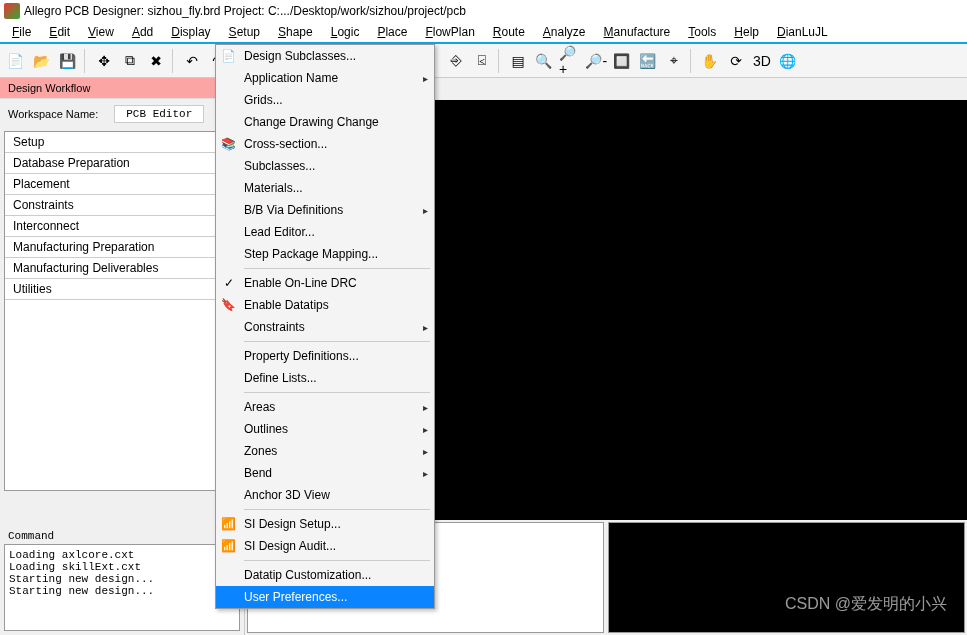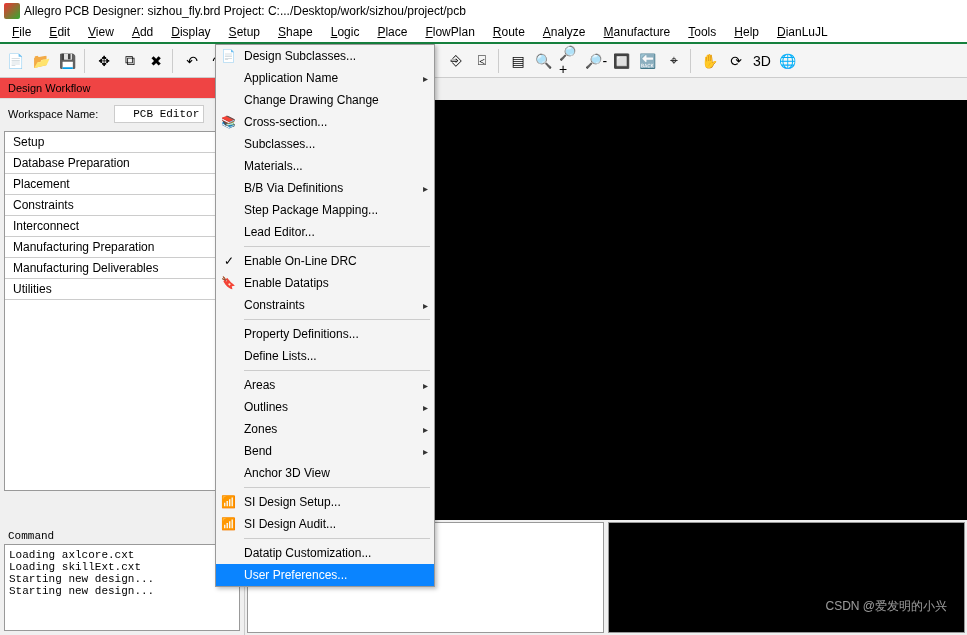--- a/index.html
+++ b/index.html
@@ -2,33 +2,33 @@
 <html><head>
 <meta charset="utf-8">
 <style>
 * { margin: 0; padding: 0; box-sizing: border-box; font-family: "Segoe UI", Tahoma, sans-serif; }
 body { width: 967px; height: 635px; background: #f0f0f0; overflow: hidden; position: relative; font-size: 12px; }
 
 .title-bar { height: 22px; background: #fff; display: flex; align-items: center; padding: 8px 4px; gap: 4px; }
 .title-icon { width: 16px; height: 16px; background: linear-gradient(135deg,#e33,#3a3); border-radius: 2px; }
 .title-text { font-size: 12px; color: #000; }
 
-.menu-bar { height: 22px; background: #fff; display: flex; align-items: center; padding: 0 4px; gap: 2px; border-bottom: 2px solid #15803d; }
+.menu-bar { height: 22px; background: #fff; display: flex; align-items: center; padding: 0 4px; gap: 2px; border-bottom: 2px solid #0ea5e9; }
 .menu-item { padding: 2px 8px; cursor: pointer; font-size: 12px; }
 .menu-item u { text-decoration: underline; }
 
 .toolbar { height: 34px; background: #f5f5f5; display: flex; align-items: center; padding: 2px 4px; gap: 2px; border-bottom: 1px solid #ccc; }
 .tb-sep { width: 4px; height: 24px; border-left: 1px solid #ccc; margin: 0 2px; }
 .tb-btn { width: 24px; height: 24px; display: flex; align-items: center; justify-content: center; cursor: pointer; border: 1px solid transparent; font-size: 14px; }
 
 .main { display: flex; height: calc(100% - 78px); position: relative; }
 .left-panel { width: 245px; background: #f0f0f0; border-right: 1px solid #ccc; display: flex; flex-direction: column; }
-.panel-header { padding: 4px 8px; font-size: 11px; background: #ef4444; border-bottom: 1px solid #ddd; }
+.panel-header { padding: 4px 8px; font-size: 11px; background: #fca5a5; border-bottom: 1px solid #ddd; }
 .workspace-row { display: flex; align-items: center; padding: 6px 8px; gap: 16px; font-size: 11px; font-family: "Courier New", monospace; }
-.workspace-input { border: 1px solid #ccc; padding: 2px 4px; font-family: "Courier New", monospace; font-size: 11px; width: 90px; text-align: right; }
+.workspace-input { border: 1px solid #ccc; padding: 2px 4px; font-family: "Courier New", monospace; font-size: 11px; width: 90px; text-align: center; }
 .wf-list { border: 1px solid #999; background: #fff; margin: 2px 4px; }
 .wf-item { padding: 3px 8px; border-bottom: 1px solid #ccc; font-size: 12px; cursor: pointer; }
 .wf-filler { height: 190px; background: #fff; }
 
 .command-area { margin-top: auto; padding: 4px; }
 .command-label { font-size: 11px; font-family: "Courier New", monospace; padding: 2px 4px; }
 .command-log { border: 1px solid #999; background: #fff; padding: 4px; font-family: "Courier New", monospace; font-size: 11px; height: 87px; overflow: hidden; white-space: pre; }
 
 .canvas-area { flex: 1; display: flex; flex-direction: column; position: relative; }
 .tab-row { height: 22px; background: #f0f0f0; display: flex; align-items: center; padding: 0 4px; }
@@ -40,21 +40,21 @@
 .panel-controls { position: absolute; top: -16px; right: 4px; font-size: 10px; display: flex; gap: 6px; }
 .view-label { position: absolute; top: -16px; left: 4px; font-size: 11px; font-family: "Courier New", monospace; }
 
 .dropdown { position: absolute; top: 44px; left: 215px; width: 220px; background: #f4f4f4; border: 1px solid #999; box-shadow: 2px 2px 4px rgba(0,0,0,0.25); z-index: 100; }
 .dd-row { display: flex; align-items: center; height: 22px; padding: 0 6px 0 28px; font-size: 12px; cursor: pointer; position: relative; }
 .dd-row.highlighted { background: #0a84ff; color: #fff; }
 .dd-icon { position: absolute; left: 4px; width: 18px; text-align: center; font-size: 12px; }
 .dd-arrow { margin-left: auto; font-size: 10px; color: #333; }
 .dd-sep { height: 1px; background: #ccc; margin: 3px 4px 3px 28px; }
 
-.watermark { position: absolute; bottom: 20px; right: 20px; color: rgba(255,255,255,0.6); font-size: 12px; z-index: 50; text-shadow: 0 0 2px #000; margin-left: 12px; }
+.watermark { position: absolute; bottom: 20px; right: 20px; color: rgba(255,255,255,0.6); font-size: 16px; z-index: 50; text-shadow: 0 0 2px #000; margin-left: 12px; }
 </style>
 </head>
 <body>
 
 <div class="title-bar">
   <div class="title-icon"></div>
   <div class="title-text">Allegro PCB Designer: sizhou_fly.brd  Project: C:.../Desktop/work/sizhou/project/pcb</div>
 </div>
 
 <div class="menu-bar">
@@ -160,41 +160,44 @@
 <div class="dropdown">
     <div class="dd-row">
       <span class="dd-icon">📄</span>
       <span>Design Subclasses...</span>
     </div>
     <div class="dd-row">
       <span>Application Name</span>
       <span class="dd-arrow">▸</span>
     </div>
     <div class="dd-row">
+      <span>Grids...</span>
+    </div>
+    <div class="dd-row">
       <span>Change Drawing Change</span>
     </div>
     <div class="dd-row">
       <span class="dd-icon">📚</span>
       <span>Cross-section...</span>
     </div>
     <div class="dd-row">
       <span>Subclasses...</span>
     </div>
     <div class="dd-row">
       <span>Materials...</span>
     </div>
     <div class="dd-row">
       <span>B/B Via Definitions</span>
       <span class="dd-arrow">▸</span>
     </div>
     <div class="dd-row">
+      <span>Lead Editor...</span>
+    </div>
+    <div class="dd-row">
       <span>Step Package Mapping...</span>
-    </div>
-    <div class="dd-row">
-      <span>Lead Editor...</span>
     </div>
     <div class="dd-sep"></div>
     <div class="dd-row">
       <span class="dd-icon">✓</span>
       <span>Enable On-Line DRC</span>
     </div>
     <div class="dd-row">
       <span class="dd-icon">🔖</span>
       <span>Enable Datatips</span>
     </div>

